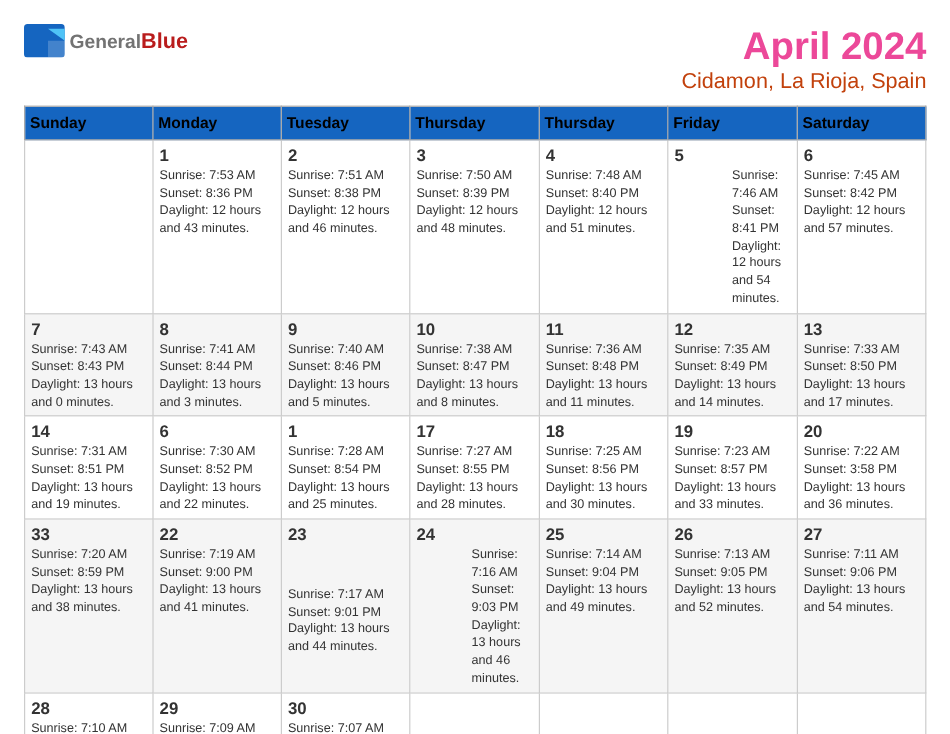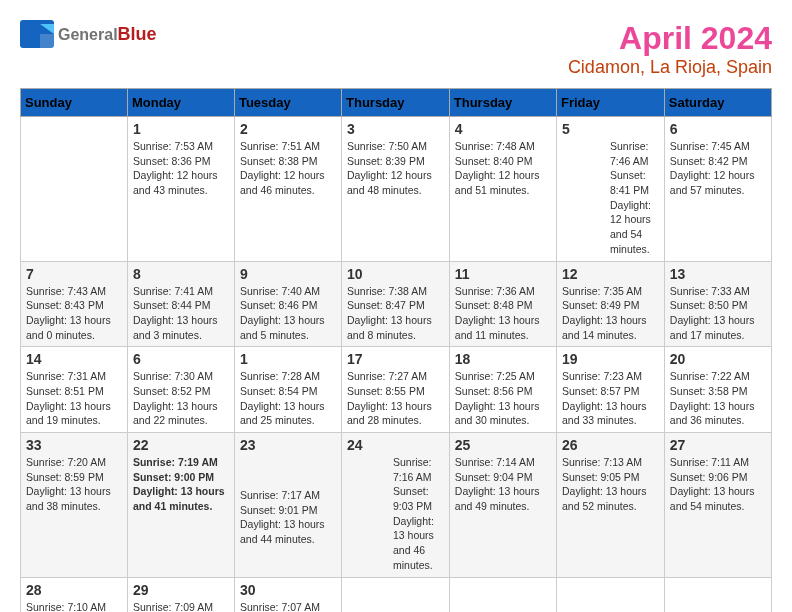--- a/index.html
+++ b/index.html
@@ -266,21 +266,21 @@
       <tr>
         <td>
           <span class="day-number">33</span>
           <div class="day-info" style="white-space: pre-line;">Sunrise: 7:20 AM
 Sunset: 8:59 PM
 Daylight: 13 hours
 and 38 minutes.</div>
         </td>
         <td>
           <span class="day-number">22</span>
-          <div class="day-info" style="white-space: pre-line; font-weight: bold;">Sunrise: 7:19 AM
+          <div class="day-info" style="white-space: pre-line;">Sunrise: 7:19 AM
 Sunset: 9:00 PM
 Daylight: 13 hours
 and 41 minutes.</div>
         </td>
         <td>
           <span class="day-number">23</span>
           <div class="day-info" style="white-space: pre-line; margin-top: 35px;">Sunrise: 7:17 AM
 Sunset: 9:01 PM
 Daylight: 13 hours
 and 44 minutes.</div>

